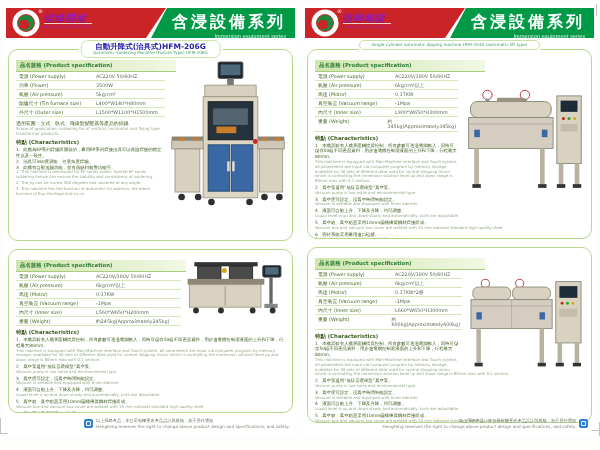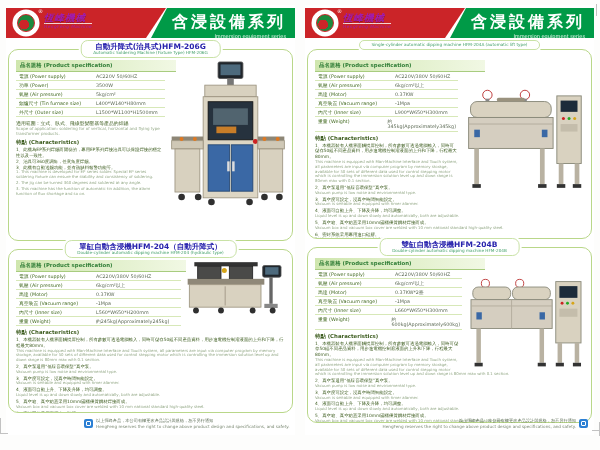--- a/index.html
+++ b/index.html
@@ -164,24 +164,20 @@
       <div>
 
       <div class="char-en">1. This machine is developed for EP series solder. Special EP series soldering fixture can ensure the stability and consistency of soldering.</div>
           <div class="char-en">2. The jig can be turned 360 degrees and soldered at any angle.</div>
           <div class="char-en">3. This machine has the function of automatic tin addition, the alarm function of flux shortage and so on.</div>
         </div>
     </div>
   </div>
 
   <div class="sec" style="top:244px;height:164px;">
-    <div class="sec-title">
-      <div class="cn">單缸自動含浸機HFM-204（自動升降式）</div>
-      <div class="en">Double-cylinder automatic dipping machine HFM-204 (hydraulic type)</div>
-    </div>
     <div class="panel">
       <svg class="machine" width="100" height="56" viewBox="0 0 120 66">
         <rect x="10" y="2" width="76" height="5" fill="#333"></rect>
         <rect x="14" y="7" width="28" height="15" fill="#4a4a48" stroke="#222"></rect>
         <rect x="52" y="7" width="28" height="15" fill="#4a4a48" stroke="#222"></rect>
         <circle cx="46" cy="12" r="3" fill="#d6a518"></circle>
         <rect x="2" y="22" width="92" height="7" fill="#8f8878"></rect>
         <rect x="4" y="29" width="86" height="27" fill="#d9d2c0" stroke="#9a927e"></rect>
         <line x1="47" y1="31" x2="47" y2="54" stroke="#9a927e"></line>
         <rect x="92" y="6" width="22" height="14" rx="2" fill="#20262c" stroke="#555"></rect>
@@ -392,24 +388,20 @@
             <div class="char-cn">6、密封系統采用專用進口硅膠。</div>
             <div class="char-en">Sealing system is using imported silicon glue.</div>
           </div>
 
         </div>
 
     </div>
   </div>
 
   <div class="sec" style="top:242px;height:176px;">
-    <div class="sec-title">
-      <div class="cn">雙缸自動含浸機HFM-204B</div>
-      <div class="en">Double-cylinder automatic dipping machine HFM-204B</div>
-    </div>
     <div class="panel">
       <svg class="machine" width="118" height="92" viewBox="0 0 130 102" style="margin-top:20px;">
         <circle cx="20" cy="6" r="4.5" fill="#fff" stroke="#b33"></circle>
           <circle cx="58" cy="6" r="4.5" fill="#fff" stroke="#b33"></circle>
         <rect x="6" y="10" width="42" height="14" rx="6" fill="#d9d2c0" stroke="#8a8a7a"></rect>
         <rect x="50" y="10" width="42" height="14" rx="6" fill="#d9d2c0" stroke="#8a8a7a"></rect>
         <rect x="4" y="24" width="90" height="32" fill="#d5cec0" stroke="#8a8a7a"></rect>
         <line x1="49" y1="24" x2="49" y2="56" stroke="#b3ac9c"></line>
         <line x1="4" y1="31" x2="94" y2="31" stroke="#b3ac9c"></line>
         <rect x="10" y="38" width="6" height="8" fill="#3a68a5"></rect>

